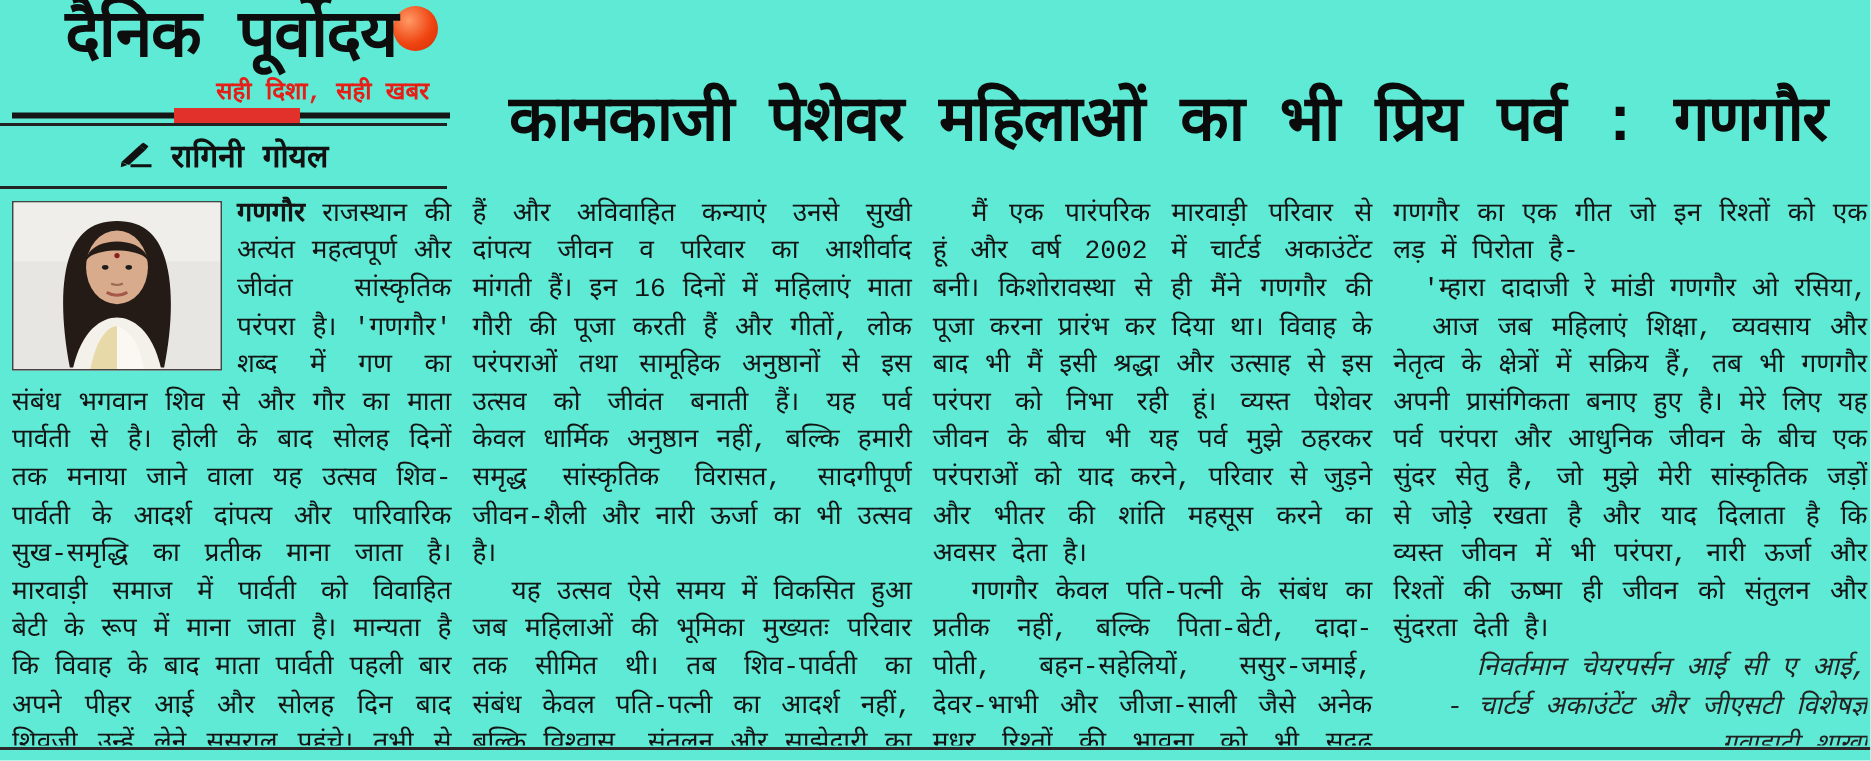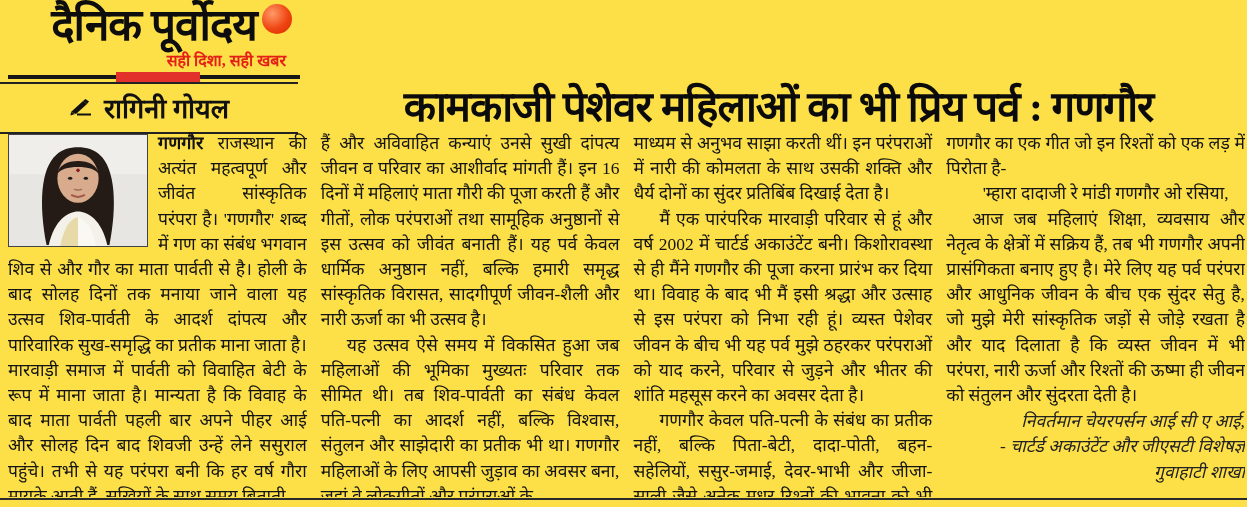--- a/index.html
+++ b/index.html
@@ -1,39 +1,39 @@
 <!DOCTYPE html>
 <html lang="hi"><head>
 <meta charset="utf-8">
 <style>
   * { margin:0; padding:0; box-sizing:border-box; }
   html,body { background:#ffffff; }
   body { font-family: "Liberation Serif", "DejaVu Serif", serif; color:#1a1a1a; }
-  .page { position:relative; width:1247px; height:507px; background:#fde047; overflow:hidden; }
+  .page { position:relative; width:1247px; height:507px; background:#5eead4; overflow:hidden;font-family:Liberation Mono, monospace; }
 
   
   .masthead { position:absolute; left:8px; top:4px; width:292px; }
   .logo-wrap { position:relative; display:block; text-align:center; }
   .logo-dot { position:absolute; right:8px; top:0px; width:30px; height:30px; border-radius:50%;
               background:radial-gradient(circle at 35% 32%, #ff9a66, #ef4512 55%, #d62a00); z-index:0; }
   .logo-text { position:relative; z-index:1; font-size:44px; font-weight:800; line-height:1.02;
                color:#0d0d0d; letter-spacing:-1px; }
   .tagline { color:#e51f17; font-weight:bold; font-size:16px; text-align:right; padding-right:14px; margin-top:0px; }
   .mast-bar { position:relative; margin-top:4px; height:4px; background:#161616; }
   .mast-redstrip { position:absolute; left:108px; top:-3px; width:84px; height:10px; background:#e2312a; }
 
   
   .byline-box { position:absolute; left:0; top:82px; width:298px;
                 border-top:2px solid #222; border-bottom:2px solid #222;
                 padding:5px 0 6px; text-align:center; }
-  .byline-inner { display:inline-flex; align-items:center; gap:9px; font-size:27px; font-weight:bold; color:#111; }
+  .byline-inner { display:inline-flex; align-items:center; gap:9px; font-size:21px; font-weight:bold; color:#111; }
   .pen-icon { width:26px; height:18px; display:inline-block; }
 
   
-  .headline { position:absolute; left:312px; top:76px; width:933px; text-align:center;
+  .headline { position:absolute; left:312px; top:48px; width:933px; text-align:center;
               font-size:42px; font-weight:800; color:#0b0b0b; letter-spacing:-1px; white-space:nowrap; }
 
   
   .columns { position:absolute; left:8px; top:131px; width:1237px; height:366px;
              display:flex; gap:14px; overflow:hidden; }
   .col { flex:1 1 0; font-size:17.5px; line-height:25.2px; text-align:justify; color:#141414; }
   .col p { margin:0; }
   .indent { text-indent:26px; }
 
   .author-photo { float:left; width:140px; height:113px; border:1px solid #444; background:#e9e9e5;
@@ -97,21 +97,20 @@
       </svg>
       <p><span class="lead">गणगौर</span> <span>राजस्थान की अत्यंत महत्वपूर्ण और जीवंत सांस्कृतिक परंपरा है। 'गणगौर' शब्द में गण का संबंध भगवान शिव से और गौर का माता पार्वती से है। होली के बाद सोलह दिनों तक मनाया जाने वाला यह उत्सव शिव-पार्वती के आदर्श दांपत्य और पारिवारिक सुख-समृद्धि का प्रतीक माना जाता है। मारवाड़ी समाज में पार्वती को विवाहित बेटी के रूप में माना जाता है। मान्यता है कि विवाह के बाद माता पार्वती पहली बार अपने पीहर आई और सोलह दिन बाद शिवजी उन्हें लेने ससुराल पहुंचे। तभी से यह परंपरा बनी कि हर वर्ष गौरा मायके आती हैं, सखियों के साथ समय बिताती</span></p>
     </div>
 
     <div class="col">
       <p>हैं और अविवाहित कन्याएं उनसे सुखी दांपत्य जीवन व परिवार का आशीर्वाद मांगती हैं। इन 16 दिनों में महिलाएं माता गौरी की पूजा करती हैं और गीतों, लोक परंपराओं तथा सामूहिक अनुष्ठानों से इस उत्सव को जीवंत बनाती हैं। यह पर्व केवल धार्मिक अनुष्ठान नहीं, बल्कि हमारी समृद्ध सांस्कृतिक विरासत, सादगीपूर्ण जीवन-शैली और नारी ऊर्जा का भी उत्सव है।</p>
       <p class="indent">यह उत्सव ऐसे समय में विकसित हुआ जब महिलाओं की भूमिका मुख्यतः परिवार तक सीमित थी। तब शिव-पार्वती का संबंध केवल पति-पत्नी का आदर्श नहीं, बल्कि विश्वास, संतुलन और साझेदारी का प्रतीक भी था। गणगौर महिलाओं के लिए आपसी जुड़ाव का अवसर बना, जहां वे लोकगीतों और परंपराओं के</p>
     </div>
 
     <div class="col">
-      <p>माध्यम से अनुभव साझा करती थीं। इन परंपराओं में नारी की कोमलता के साथ उसकी शक्ति और धैर्य दोनों का सुंदर प्रतिबिंब दिखाई देता है।</p>
       <p class="indent">मैं एक पारंपरिक मारवाड़ी परिवार से हूं और वर्ष 2002 में चार्टर्ड अकाउंटेंट बनी। किशोरावस्था से ही मैंने गणगौर की पूजा करना प्रारंभ कर दिया था। विवाह के बाद भी मैं इसी श्रद्धा और उत्साह से इस परंपरा को निभा रही हूं। व्यस्त पेशेवर जीवन के बीच भी यह पर्व मुझे ठहरकर परंपराओं को याद करने, परिवार से जुड़ने और भीतर की शांति महसूस करने का अवसर देता है।</p>
       <p class="indent">गणगौर केवल पति-पत्नी के संबंध का प्रतीक नहीं, बल्कि पिता-बेटी, दादा-पोती, बहन-सहेलियों, ससुर-जमाई, देवर-भाभी और जीजा-साली जैसे अनेक मधुर रिश्तों की भावना को भी सुदृढ़ करता है।</p>
     </div>
 
     <div class="col">
       <p>गणगौर का एक गीत जो इन रिश्तों को एक लड़ में पिरोता है-</p>
       <div class="song">
         <div>'म्हारा दादाजी रे मांडी गणगौर ओ रसिया,</div>
       </div>
       <p class="indent">आज जब महिलाएं शिक्षा, व्यवसाय और नेतृत्व के क्षेत्रों में सक्रिय हैं, तब भी गणगौर अपनी प्रासंगिकता बनाए हुए है। मेरे लिए यह पर्व परंपरा और आधुनिक जीवन के बीच एक सुंदर सेतु है, जो मुझे मेरी सांस्कृतिक जड़ों से जोड़े रखता है और याद दिलाता है कि व्यस्त जीवन में भी परंपरा, नारी ऊर्जा और रिश्तों की ऊष्मा ही जीवन को संतुलन और सुंदरता देती है।</p>

